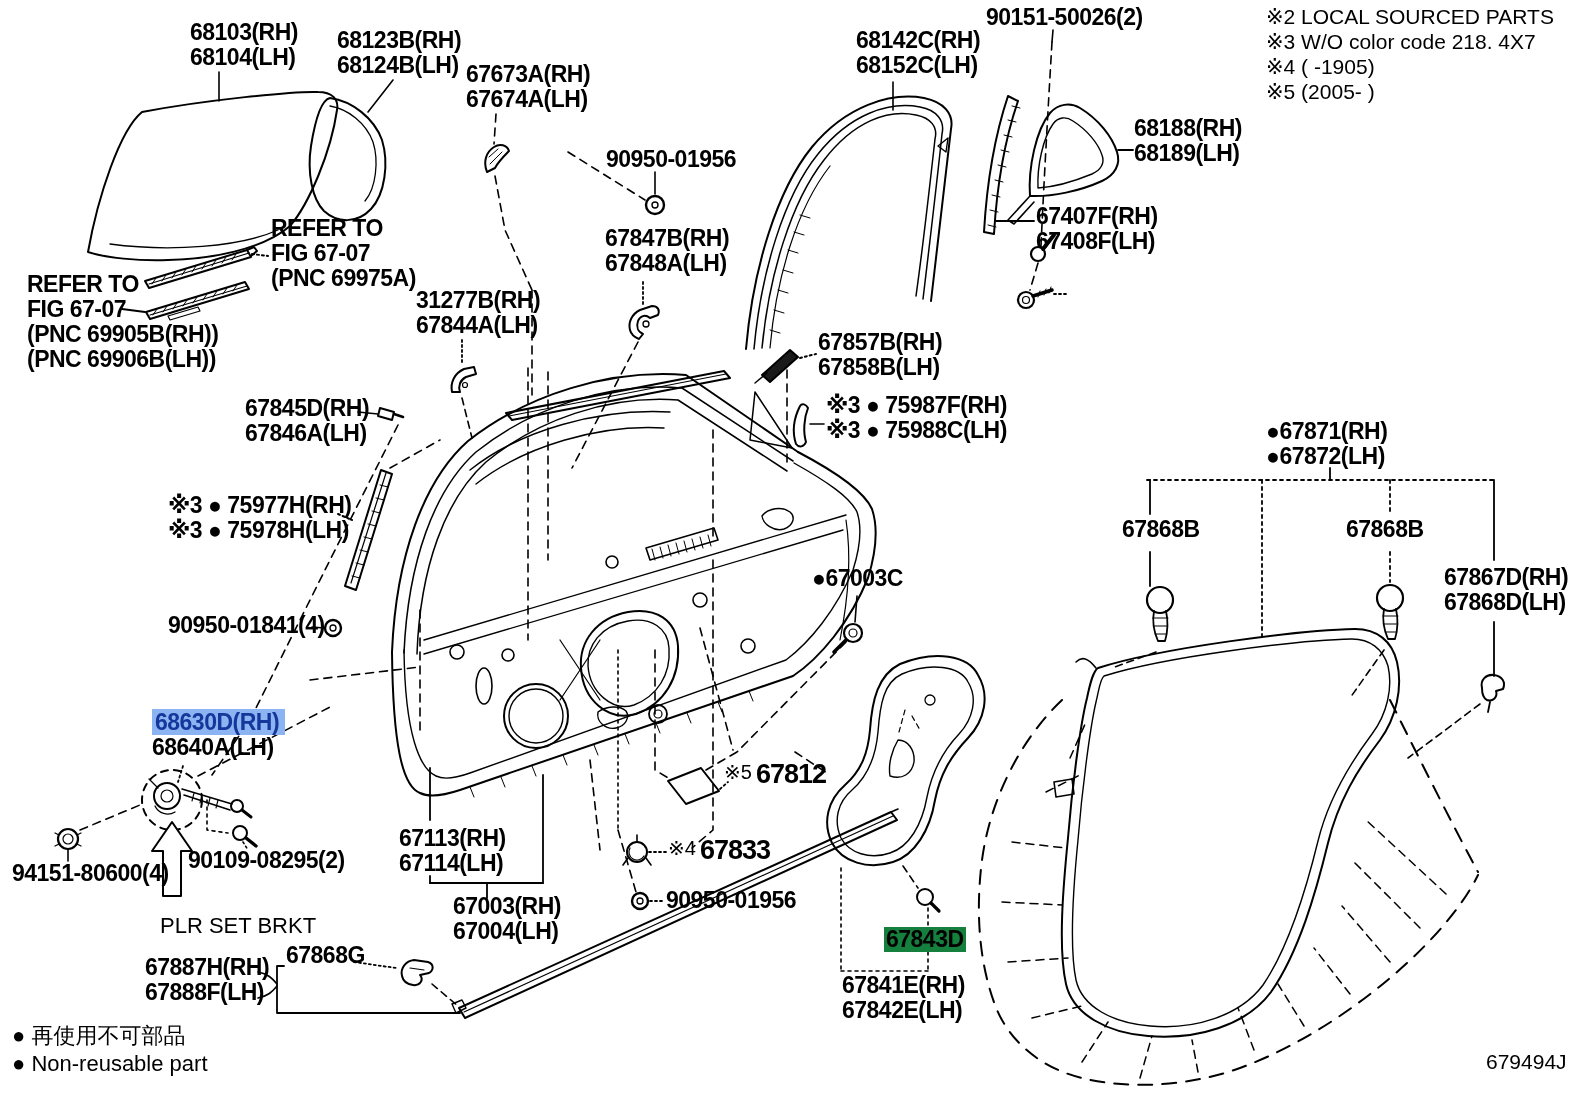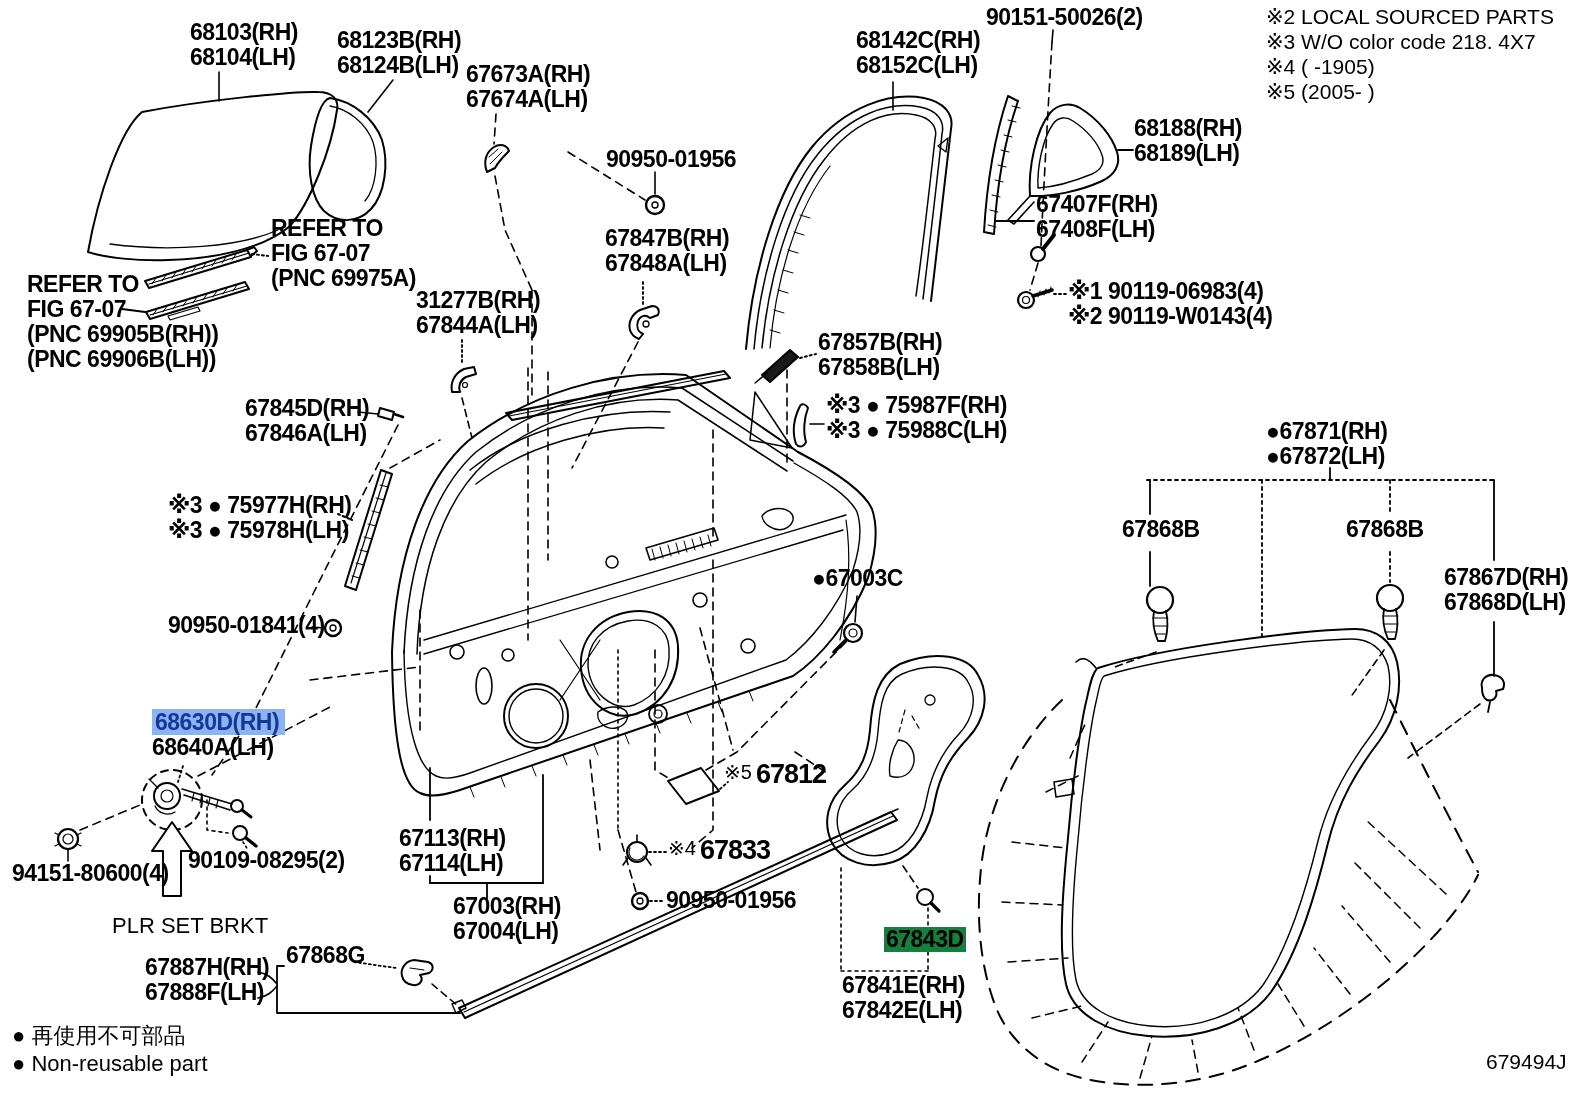--- a/index.html
+++ b/index.html
@@ -1,21 +1,21 @@
 <!DOCTYPE html>
 <html><head>
 <meta charset="utf-8">
 <style>
   html,body{margin:0;padding:0;background:#fff;}
   #stage{position:relative;width:1588px;height:1095px;background:#fff;overflow:hidden;
          font-family:"Liberation Sans","DejaVu Sans",sans-serif;color:#000;}
   #art{position:absolute;left:0;top:0;}
   .lbl{position:absolute;white-space:nowrap;font-weight:bold;font-size:23px;line-height:25px;letter-spacing:-0.5px;}
   .lbl div{white-space:nowrap;}
-  .reg{font-weight:normal;font-size:21px;line-height:25px;letter-spacing:0;}
+  .reg{font-weight:normal;font-size:21px;line-height:25px;letter-spacing:0;margin-left:48px;}
   .legend{position:absolute;left:1266px;top:4px;font-weight:normal;font-size:21px;line-height:25px;}
   .hl{background:#8cb4f2;color:#15379b;padding:0 6px 0 3px;}
   .mix .p{font-weight:normal;font-size:20px;vertical-align:4px;letter-spacing:0;}
   .mix .n{font-weight:bold;font-size:27px;letter-spacing:-1px;margin-left:4px;text-align:right;}
   .foot{position:absolute;font-weight:normal;font-size:22px;line-height:27px;text-align:center;}
   .code{position:absolute;font-weight:normal;font-size:21px;}
 </style>
 </head>
 <body>
 
@@ -336,27 +336,23 @@
 <div class="legend">
   <div>※2 LOCAL SOURCED PARTS</div>
   <div>※3 W/O color code 218. 4X7</div>
   <div>※4 (      -1905)</div>
   <div>※5 (2005-      )</div>
 </div>
 <div class="lbl" style="left:1134px;top:116px">
   <div>68188(RH)</div>
       <div>68189(LH)</div>
 </div>
-<div class="lbl" style="left:1036px;top:192px">
+<div class="lbl" style="left:1036px;top:204px">
   <div>67407F(RH)</div>
       <div>67408F(LH)</div>
-</div>
-<div class="lbl" style="left:1068px;top:279px">
-  <div>※1 90119-06983(4)</div>
-      <div>※2 90119-W0143(4)</div>
 </div>
 <div class="lbl" style="left:271px;top:216px">
   <div>REFER TO</div>
       <div>FIG 67-07</div>
       <div>(PNC 69975A)</div>
 </div>
 <div class="lbl" style="left:27px;top:272px">
   <div>REFER TO</div>
       <div>FIG 67-07</div>
       <div>(PNC 69905B(RH))</div>

